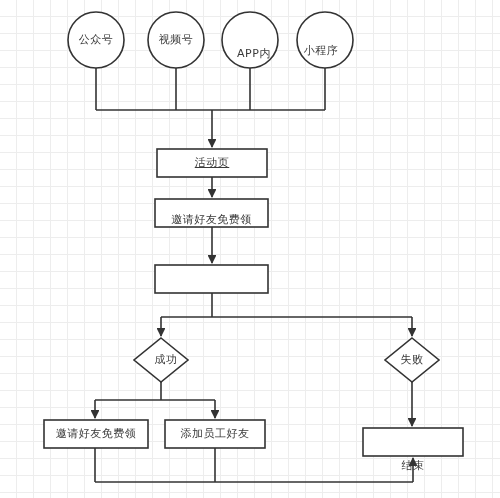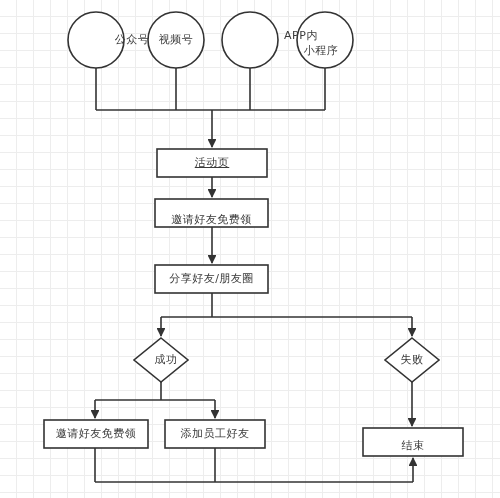--- a/index.html
+++ b/index.html
@@ -97,29 +97,28 @@
       <rect x="165" y="420" width="100" height="28" fill="#ffffff"></rect>
       <rect x="363" y="428" width="100" height="28" fill="#ffffff"></rect>
 
       <path d="M 95 448 L 95 482"></path>
       <path d="M 215 448 L 215 482"></path>
       <path d="M 95 482 L 413 482"></path>
       <path d="M 413 482 L 413 458" marker-end="url(#arrow)"></path>
     </g>
   </svg>
 
-  <div class="node-label" style="left:68px; top:26px; width:56px; height:28px;padding-left:36px;">公众号</div>
+  <div class="node-label" style="left:68px; top:26px; width:56px; height:28px;">公众号</div>
   <div class="node-label" style="left:148px; top:26px; width:56px; height:28px;">视频号</div>
-  <div class="node-label" style="left:222px; top:22px; width:64px; height:28px;padding-left:47px;">APP内</div>
+  <div class="node-label" style="left:222px; top:40px; width:64px; height:28px;">APP内</div>
   <div class="node-label" style="left:297px; top:26px; width:48px; height:28px;margin-top:11px;">小程序</div>
 
   <div class="node-label" style="left:157px; top:149px; width:110px; height:28px;text-decoration:underline;">活动页</div>
   <div class="node-label" style="left:155px; top:199px; width:113px; height:43px;">邀请好友免费领</div>
-  <div class="node-label" style="left:155px; top:265px; width:113px; height:28px;">分享好友/朋友圈</div>
 
   <div class="node-label" style="left:139px; top:346px; width:54px; height:28px;">成功</div>
   <div class="node-label" style="left:385px; top:346px; width:54px; height:28px;">失败</div>
 
   <div class="node-label" style="left:44px; top:420px; width:104px; height:28px;">邀请好友免费领</div>
   <div class="node-label" style="left:165px; top:420px; width:100px; height:28px;border-radius:8px;">添加员工好友</div>
-  <div class="node-label" style="left:363px; top:432px; width:100px; height:28px;">结束</div>
+  <div class="node-label" style="left:363px; top:452px; width:100px; height:28px;">结束</div>
 
 </div>
 
 </body></html>

